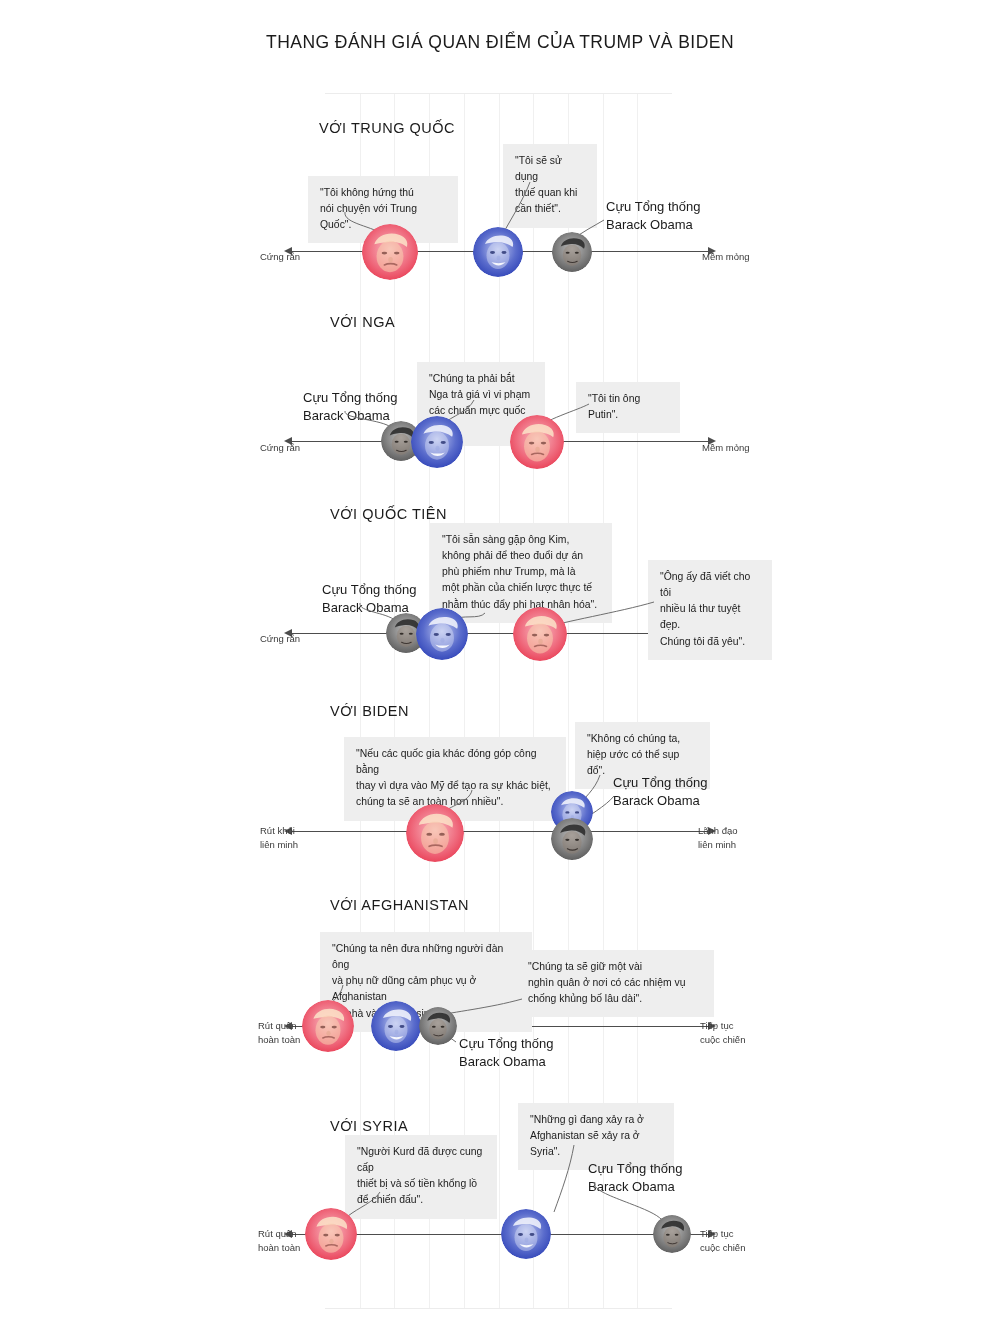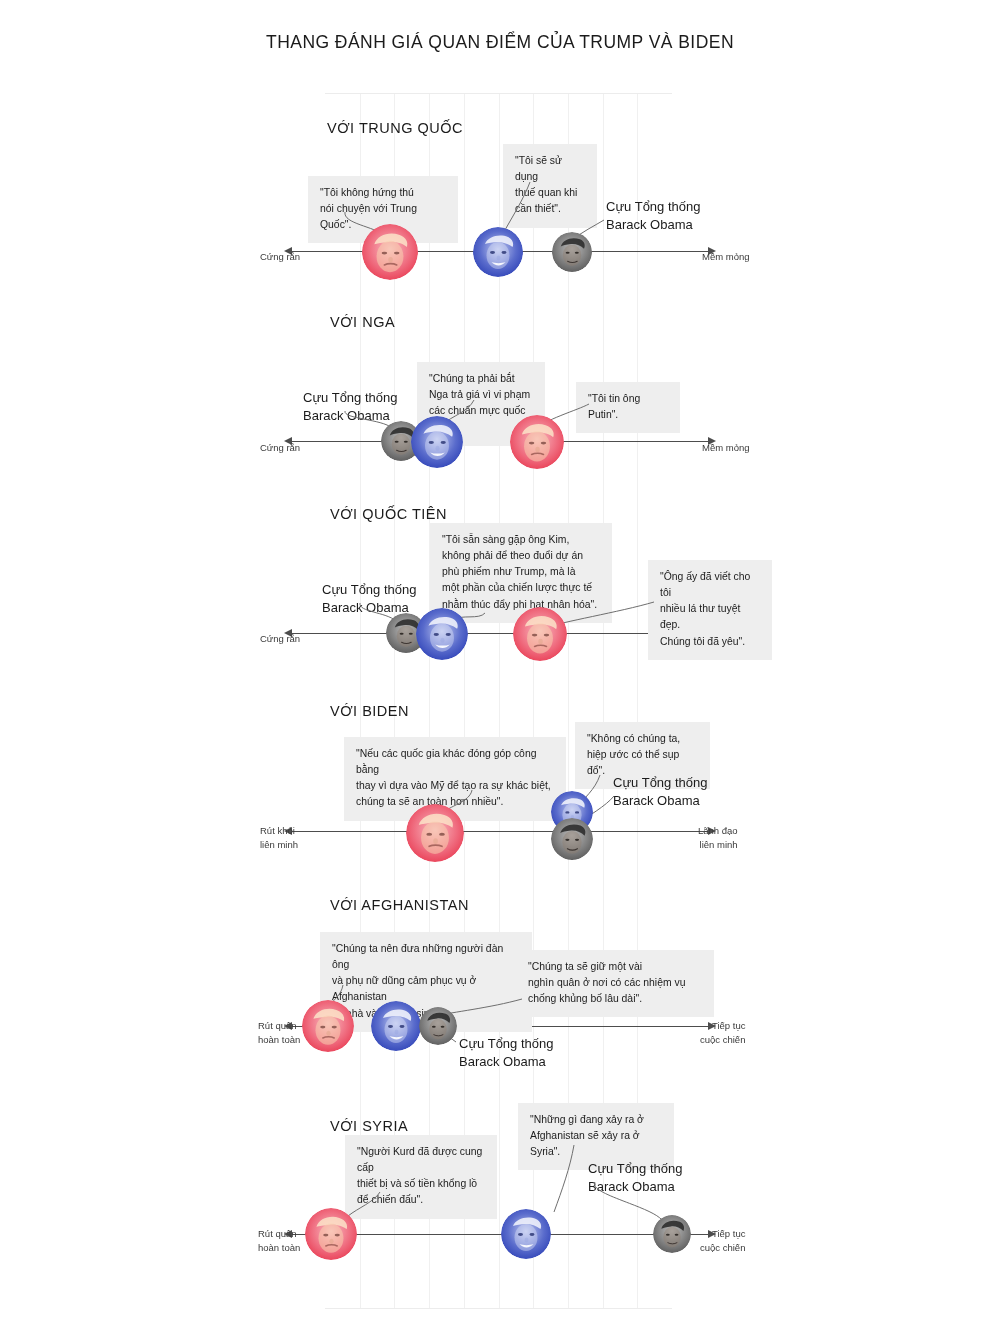--- a/index.html
+++ b/index.html
@@ -37,21 +37,21 @@
   .axis{position:absolute;height:1px;background:#4d4d4d;}
   .arrow{position:absolute;width:0;height:0;top:-4px;
     border-top:4.5px solid transparent;border-bottom:4.5px solid transparent;}
   .arrow.left{border-right:8px solid #4d4d4d;left:-8px;}
   .arrow.right{border-left:8px solid #4d4d4d;right:-8px;}
   .axis-label{
     position:absolute;font-size:9.5px;line-height:1.45;color:#3a3a3a;
     white-space:pre-line;
   }
   .axis-label.lft{text-align:left;}
-  .axis-label.rgt{text-align:right;}
+  .axis-label.rgt{text-align:left;}
   
   .quote{
     position:absolute;background:#eeeeee;color:#1b1b1b;
     font-size:10.4px;line-height:1.55;padding:9px 12px 10px 12px;
     box-sizing:border-box;white-space:pre-line;
   }
   
   .caption{
     position:absolute;font-size:13px;line-height:1.4;color:#1b1b1b;
     white-space:pre-line;
@@ -75,21 +75,21 @@
     <div class="gline" style="left: 208px;"></div>
     <div class="gline" style="left: 243px;"></div>
     <div class="gline" style="left: 278px;"></div>
     <div class="gline" style="left: 312px;"></div>
   </div>
 
 <div id="page-title">THANG ĐÁNH GIÁ QUAN ĐIỂM
 CỦA TRUMP VÀ BIDEN</div>
 
 <div class="section" style="top:0">
-  <div class="sec-title" style="left:327px;top:120px">VỚI TRUNG QUỐC</div>
+  <div class="sec-title" style="left:319px;top:120px">VỚI TRUNG QUỐC</div>
 
   <div class="axis" style="left:292px;top:251px;width:416px">
     <span class="arrow left"></span>
     <span class="arrow right"></span>
   </div>
   <div class="axis-label lft" style="left:260px;top:250px">Cứng rắn</div>
   <div class="axis-label rgt" style="left:702px;top:250px">Mềm mỏng</div>
 
   <div class="quote" style="left:308px;top:176px;width:150px">"Tôi không hứng thú
 nói chuyện với Trung Quốc".</div>

